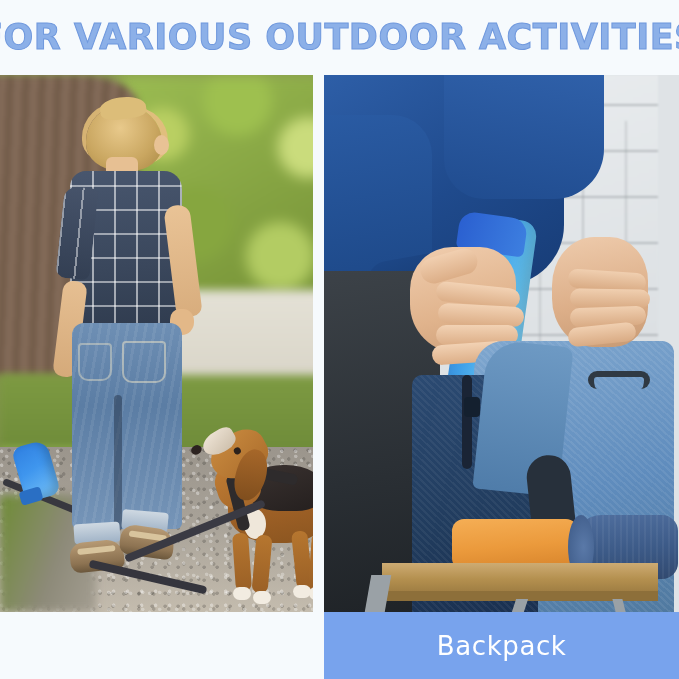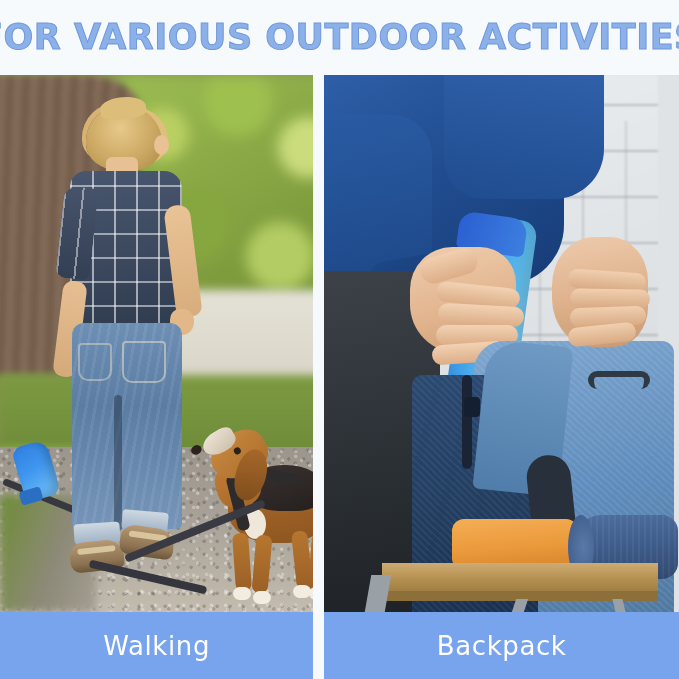--- a/index.html
+++ b/index.html
@@ -586,23 +586,20 @@
             <div class="dog-muzzle">
               <div class="dog-nose"></div>
             </div>
             <div class="dog-ear"></div>
           </div>
 
           <div class="leash3"></div>
           <div class="leash4"></div>
         </div>
       </div>
-      <div class="caption">
-        <span>Walking</span>
-      </div>
     </div>
 
     <div class="gap"></div>
 
     <div class="panel right">
       <div class="photo">
         <div class="scene-pack">
           <div class="brick"></div>
           <div class="brick-off"></div>
 

